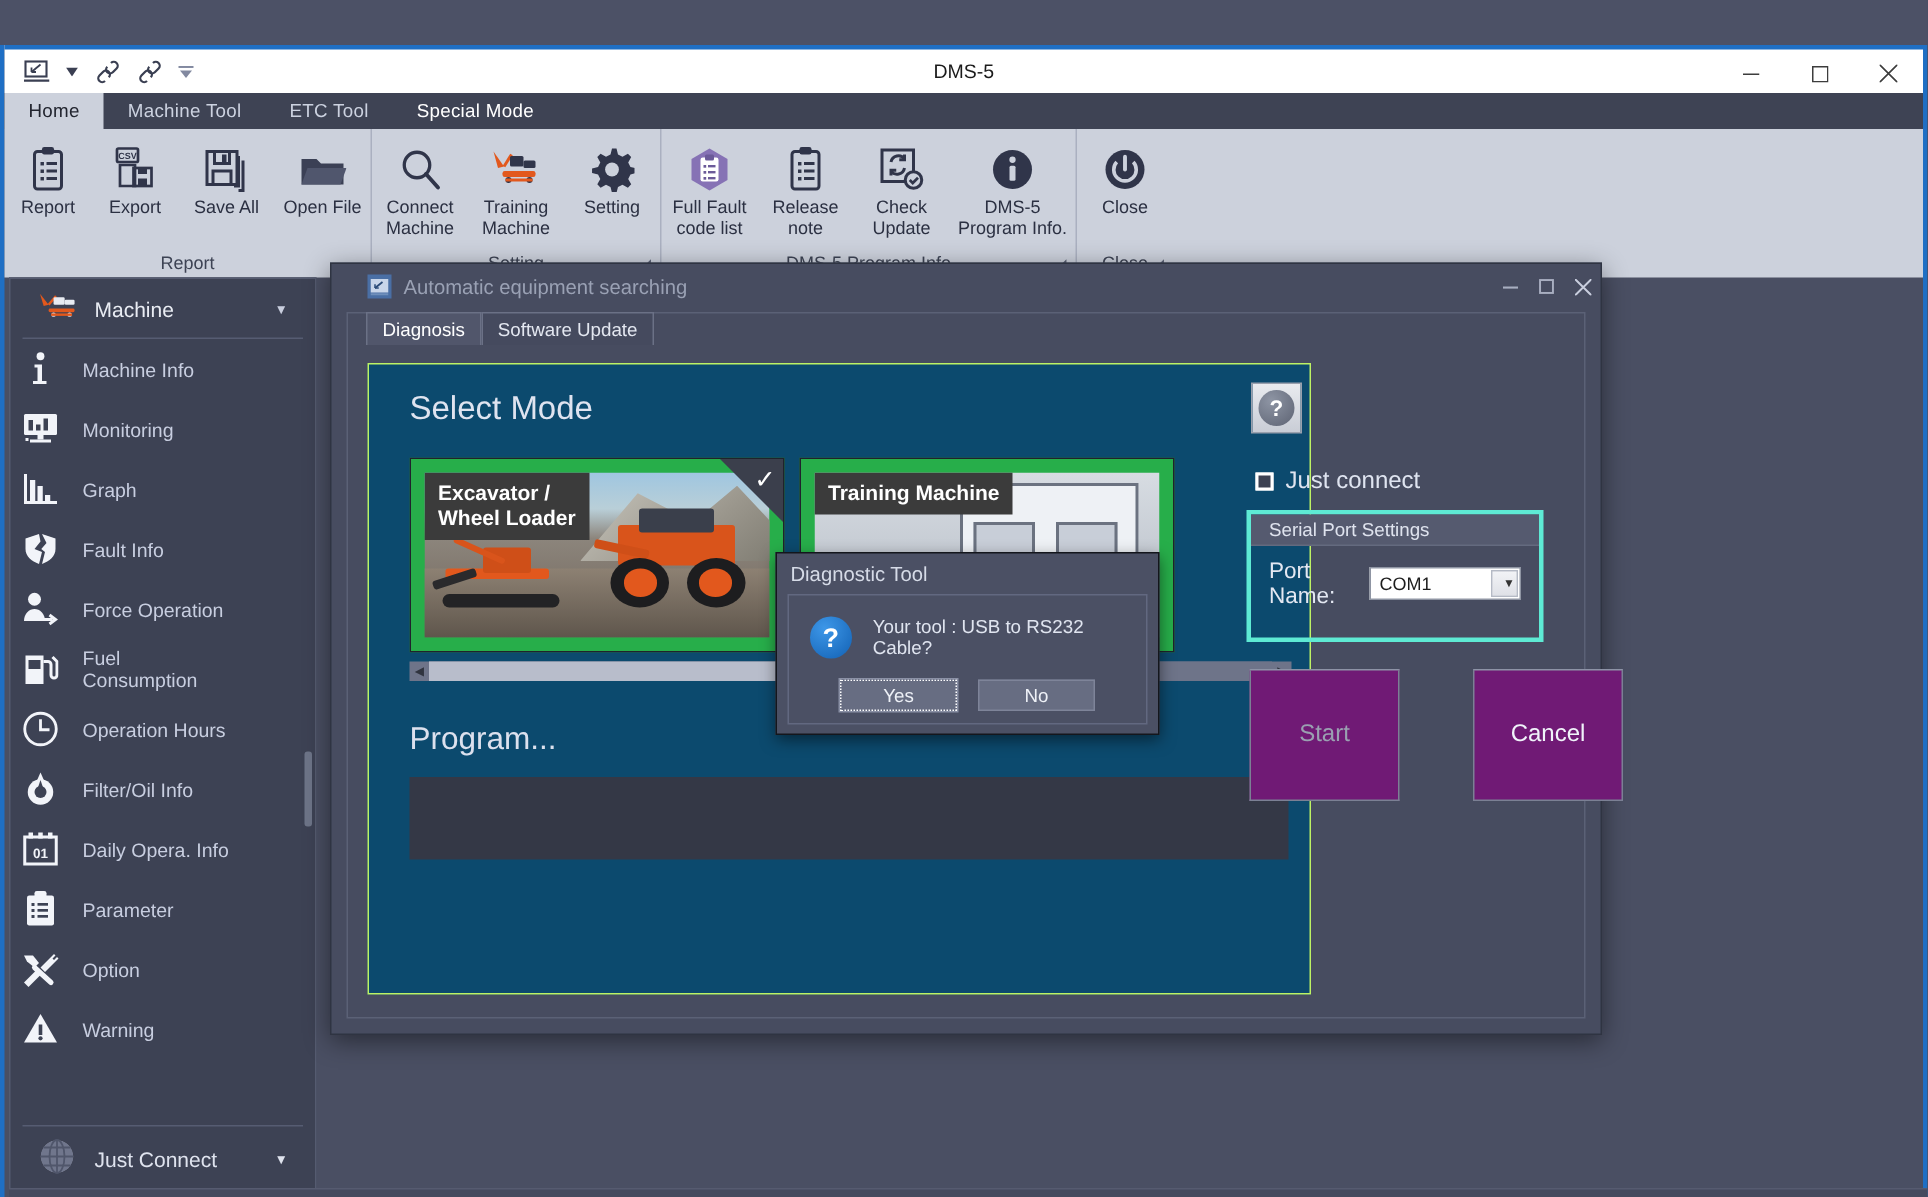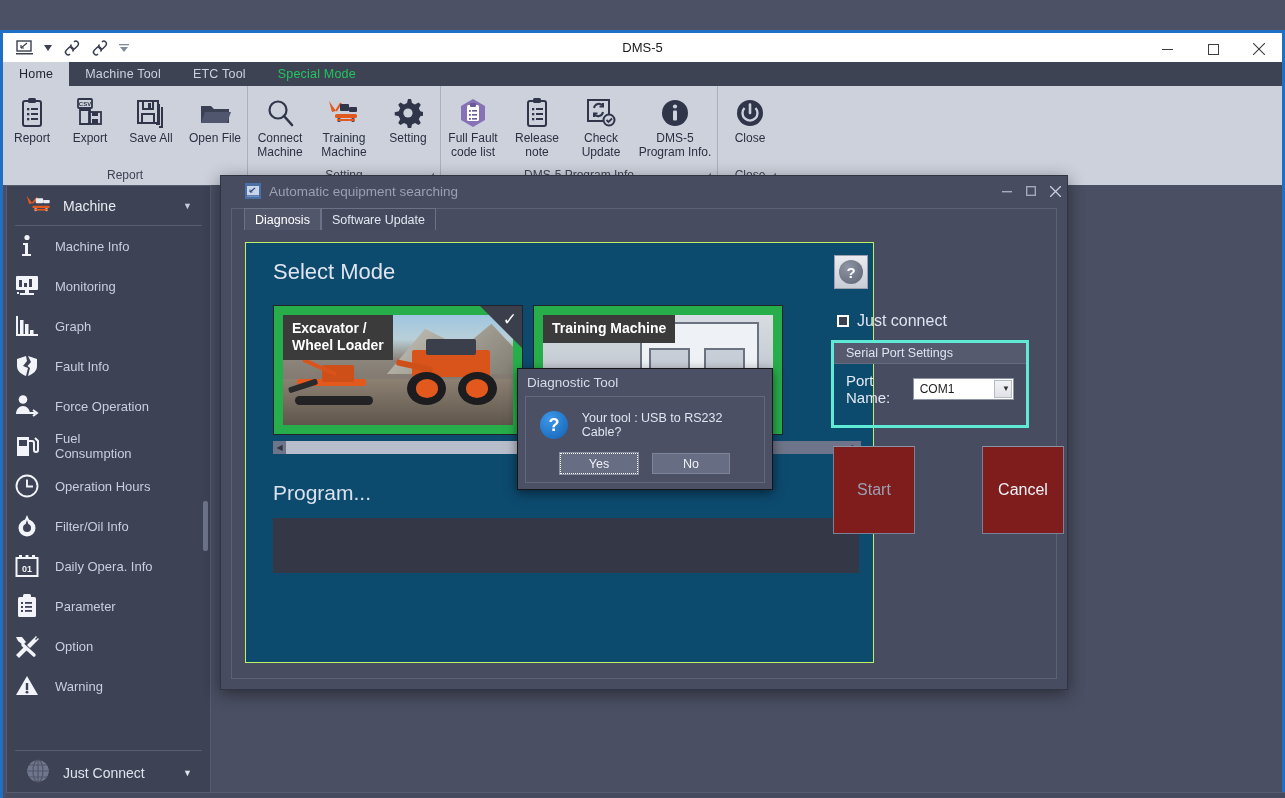--- a/index.html
+++ b/index.html
@@ -45,21 +45,21 @@
   
   .ribbon-tabs {
     position: absolute; top: 32px; left: 0; width: 1279px; height: 24px;
     background: #3e4354; display: flex; align-items: stretch;
   }
   .rtab {
     padding: 0 16px; display: flex; align-items: center;
     font-size: 12.5px; color: #ccd2e0; letter-spacing: .2px;
   }
   .rtab.active { background: #ccd1dc; color: #22252f; }
-  .rtab.special { color: #22c55e; }
+  .rtab.special { color: #ffffff; }
 
   
   .ribbon {
     position: absolute; top: 56px; left: 0; width: 1279px; height: 99px;
     background: #ccd1dc;
   }
   .rgroups { display: flex; height: 99px; }
   .rgroup { position: relative; display: flex; flex-direction: column; }
   .rgroup + .rgroup { border-left: 1px solid #aab0c0; }
   .rgroup-items { display: flex; flex: 1; align-items: flex-start; padding-top: 6px; }
@@ -260,22 +260,22 @@
     display: flex; align-items: center; position: relative;
   }
   .combo span { font-size: 12px; color: #1d1d1d; padding-left: 6px; }
   .combo .arrow {
     position: absolute; right: 1px; top: 1px; width: 18px; height: 18px;
     background: linear-gradient(#f2f3f6, #dfe1e7); border: 1px solid #b5bac5;
     display: flex; align-items: center; justify-content: center;
     font-size: 8px; color: #333;
   }
   .btn-big {
-    position: absolute; width: 82px; height: 88px;
-    background: #7f1d1d; border: 1px solid #7b melhores;
+    position: absolute; width: 100px; height: 88px;
+    background: #701a75; border: 1px solid #7b melhores;
     border: 1px solid #7b8094; border-top-color: #8d93a6;
     display: flex; align-items: center; justify-content: center;
     font-size: 16px; font-weight: 300;
   }
   .btn-start { left: 16px; top: 204px; color: #9aa0b1; }
   .btn-cancel { left: 165px; top: 204px; color: #f0f3fa; }
 
   
   .msgbox {
     position: absolute; left: 514px; top: 338px; width: 256px; height: 122px;

